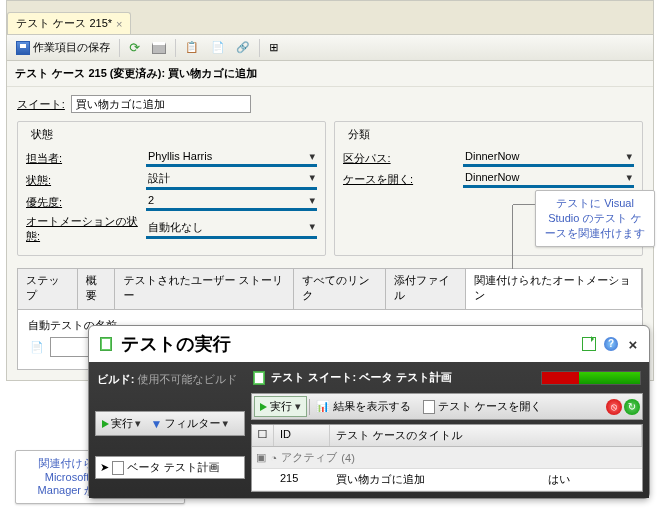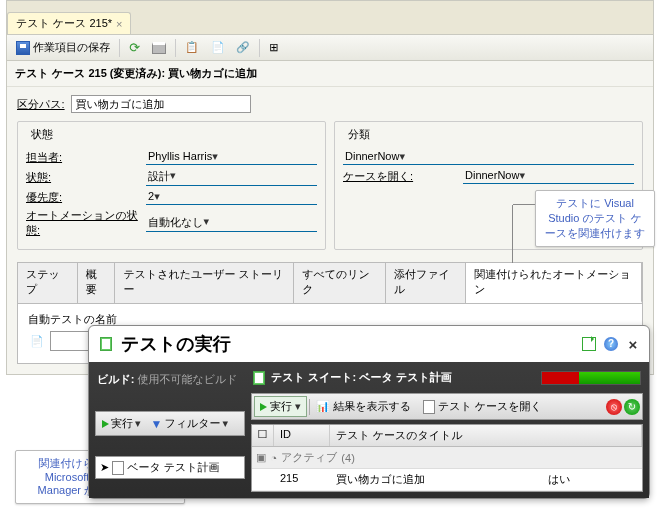--- a/index.html
+++ b/index.html
@@ -22,21 +22,21 @@
 .title-row input { flex: 0 0 180px; padding: 2px 4px; border: 1px solid #999; }
 .title-row label { text-decoration: underline; }
 
 .form-area { display: flex; gap: 8px; padding: 4px 10px 8px; }
 .fieldset { border: 1px solid #ccc; border-radius: 2px; padding: 6px 8px 8px; }
 .fieldset.left { flex: 1; }
 .fieldset.right { flex: 1; }
 .fs-title { font-size: 11px; margin: -12px 0 4px 2px; background: #f5f5f0; display: inline-block; padding: 0 3px; }
 .form-row { display: flex; align-items: center; margin: 3px 0; }
 .form-row label { width: 120px; text-decoration: underline; }
-.form-row .combo { flex: 1; display: flex; justify-content: flex-start; border-bottom: 1px solid #0369a1; padding: 1px 2px; }
+.form-row .combo { flex: 1; display: flex; justify-content: space-between; border-bottom: 3px solid #0369a1; padding: 1px 2px; }
 .chevron { color: #333; }
 
 .lower-tabs { display: flex; border: 1px solid #bbb; border-bottom: none; margin: 4px 10px 0; background: #f5f5f0; }
 .lower-tab { padding: 4px 8px; border-right: 1px solid #bbb; cursor: pointer; background: #eee; }
 .lower-tab.active { background: #fff; border-bottom: 2px solid #fff; position: relative; z-index: 2; }
 
 .tab-body { margin: 0 10px 10px; border: 1px solid #bbb; padding: 8px 10px 12px; background: #fff; }
 .tab-body .label { margin-bottom: 4px; display: block; }
 .auto-row { display: flex; align-items: center; gap: 4px; }
 .auto-row input { flex: 1; border: 1px solid #999; padding: 2px 4px; height: 20px; }
@@ -148,21 +148,21 @@
     <span class="tb-btn">📋</span>
     <span class="tb-btn">📄</span>
     <span class="tb-btn">🔗</span>
     <span class="tb-sep"></span>
     <span class="tb-btn">⊞</span>
   </div>
 
   <div class="header-title">テスト ケース 215 (変更済み): 買い物カゴに追加</div>
 
   <div class="title-row">
-    <label>区分パス:</label>
+    <label>スイート:</label>
     <input type="text" value="買い物カゴに追加" style="">
   </div>
 
   <div class="form-area">
     <div class="fieldset left">
       <div class="fs-title">状態</div>
       <div class="form-row">
         <label>担当者:</label>
         <div class="combo">
             <span>Phyllis Harris</span>
@@ -188,20 +188,21 @@
         <div class="combo">
             <span>自動化なし</span>
             <span class="chevron">▾</span>
           </div>
       </div>
     </div>
 
     <div class="fieldset right">
       <div class="fs-title">分類</div>
       <div class="form-row">
+        <label>区分パス:</label>
         <div class="combo">
             <span>DinnerNow</span>
             <span class="chevron">▾</span>
           </div>
       </div>
       <div class="form-row">
         <label>ケースを開く:</label>
         <div class="combo">
             <span>DinnerNow</span>
             <span class="chevron">▾</span>

